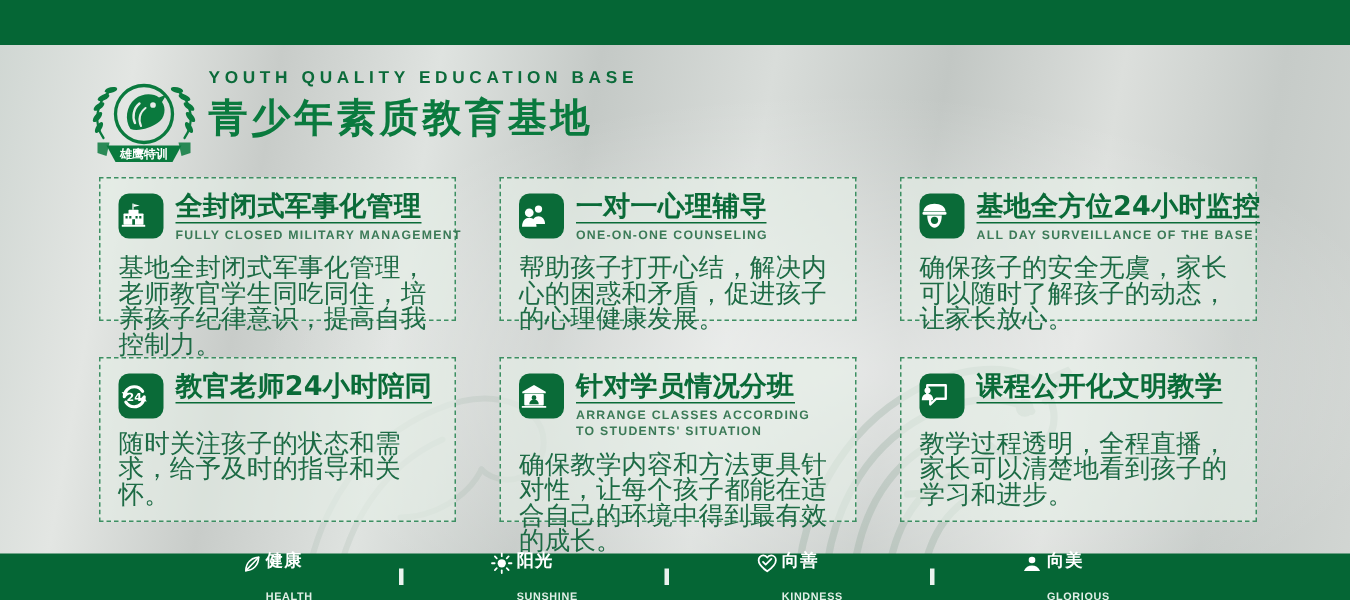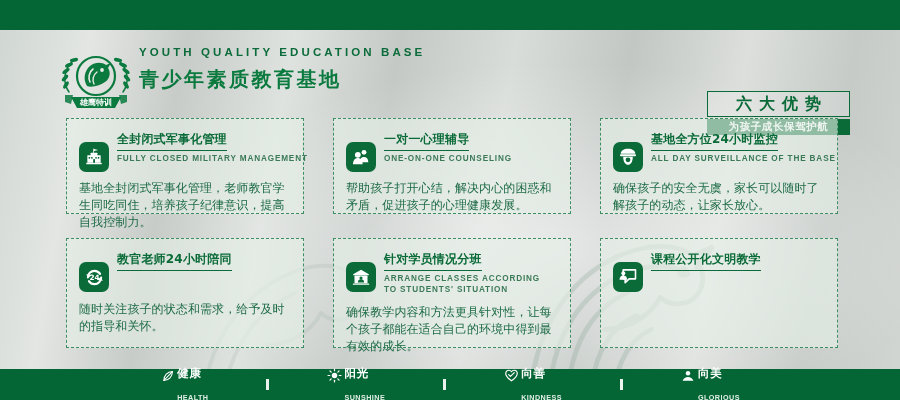--- a/index.html
+++ b/index.html
@@ -28,21 +28,21 @@
 
   
   #header{position:absolute;left:0;top:36px;width:900px;height:72px;}
   #logoWrap{position:absolute;left:57px;top:16px;width:78px;height:60px;}
   #titleBlock{position:absolute;left:139px;top:10px;}
   #engTitle{
     font-size:11.5px;font-weight:bold;color:#0b6b3a;letter-spacing:3.1px;
     line-height:13px;white-space:nowrap;
   }
   #cnTitle{
-    font-size:20px;font-weight:bold;color:#0a7a3e;letter-spacing:2.5px;
+    font-size:26px;font-weight:bold;color:#0a7a3e;letter-spacing:2.5px;
     line-height:34px;margin-top:3px;white-space:nowrap;
     font-family:"DejaVu Sans","Liberation Sans",sans-serif;
   }
   
   #badge{position:absolute;left:707px;top:55px;width:143px;height:45px;}
   #badgeTop{
     height:26px;border:1.6px solid #0a6b38;box-sizing:border-box;
     display:flex;align-items:center;justify-content:center;
     background:rgba(255,255,255,0.15);
   }
@@ -70,37 +70,37 @@
   }
   .r1{top:0;height:96px;}
   .r2{top:120px;height:110px;}
   .c1{left:0;}
   .c2{left:267px;}
   .c3{left:534px;}
 
   .cardHead{display:flex;align-items:flex-start;gap:8px;}
   .icoBox{
     width:30px;height:30px;flex:0 0 30px;border-radius:7px;background:#0a6b38;
-    display:flex;align-items:center;justify-content:center;margin-top:13px;text-decoration:underline;
+    display:flex;align-items:center;justify-content:flex-start;margin-top:0;text-decoration:underline;
   }
   .icoBox svg{display:block;}
   .headTxt{flex:1;min-width:0;padding-top:0px;}
   .cnHead{
-    font-size:12px;font-weight:bold;color:#0a6b38;letter-spacing:.2px;
+    font-size:18px;font-weight:bold;color:#0a6b38;letter-spacing:.2px;
     line-height:17px;white-space:nowrap;
     border-bottom:1.3px solid #0a6b38;padding-bottom:2px;display:inline-block;
     font-family:"DejaVu Sans","Liberation Sans",sans-serif;
   }
   .enHead{
     font-size:8.2px;font-weight:bold;color:#3b7a57;letter-spacing:.85px;
     line-height:10.5px;margin-top:3px;white-space:nowrap;
   }
   .enHead.two{white-space:normal;max-width:172px;}
   .cardBody{
-    margin-top:8px;font-size:12px;line-height:17px;color:#1d6b45;
+    margin-top:8px;font-size:17px;line-height:17px;color:#1d6b45;
     letter-spacing:.1px;font-family:"DejaVu Sans","Liberation Sans",sans-serif;
   }
   .r2 .cardBody{margin-top:9px;}
 
   
   #strip{position:absolute;left:0;top:369px;width:900px;height:31px;
     display:flex;align-items:center;justify-content:center;}
   .sItem{display:flex;gap:2px;}
   .sIcon{width:15px;height:15px;display:flex;align-items:center;justify-content:center;}
   .sTxt{line-height:1;}
@@ -176,28 +176,20 @@
         <path d="M70 43 L62 43 L64 52 L70 50 Z" fill="#0a7a3e" opacity=".85"></path>
         <text x="39" y="53" text-anchor="middle" font-size="8" font-weight="bold" fill="#ffffff" font-family="DejaVu Sans, sans-serif">雄鹰特训</text>
       </svg>
     </div>
 
     <div id="titleBlock">
       <div id="engTitle">YOUTH QUALITY EDUCATION BASE</div>
       <div id="cnTitle">青少年素质教育基地</div>
     </div>
 
-    <div id="badge">
-      <div id="badgeTop">
-        <span>六大优势</span>
-      </div>
-      <div id="badgeBot">
-        <span>为孩子成长保驾护航</span>
-      </div>
-    </div>
   </div>
 
   <div id="grid">
 
     <div class="card r1 c1">
       <div class="cardHead">
         <div class="icoBox">
           <svg width="20" height="20" viewBox="0 0 24 24" fill="#ffffff">
             <rect x="11.1" y="2" width="1" height="5"></rect>
               <path d="M12 2.4 L17 3.6 L12 4.8 Z"></path>
@@ -302,20 +294,21 @@
           <svg width="20" height="20" viewBox="0 0 24 24">
             <path d="M6.2 3.4 L21 3.4 L21 14.2 L13.4 14.2 L8.6 18.8 L8.6 14.2 L6.2 14.2 Z" fill="none" stroke="#ffffff" stroke-width="1.9" stroke-linejoin="round"></path>
             <circle cx="6.4" cy="7.6" r="2.4" fill="#ffffff"></circle>
             <path d="M1.8 15.4 C1.8 11.8 3.9 10.2 6.4 10.2 C8.9 10.2 11 11.8 11 15.4 Z" fill="#ffffff"></path>
           </svg>
         </div>
         <div class="headTxt">
           <div class="cnHead">课程公开化文明教学</div>
         </div>
       </div>
+      <div class="cardBody">教学过程透明，全程直播，家长可以清楚地看到孩子的学习和进步。</div>
     </div>
   </div>
 
   <div id="botbar"></div>
 
   <div id="strip">
 
     <div class="sItem">
       <span class="sIcon">
         <svg width="14" height="14" viewBox="0 0 24 24" fill="none" stroke="#ffffff" stroke-width="1.9" stroke-linecap="round">

